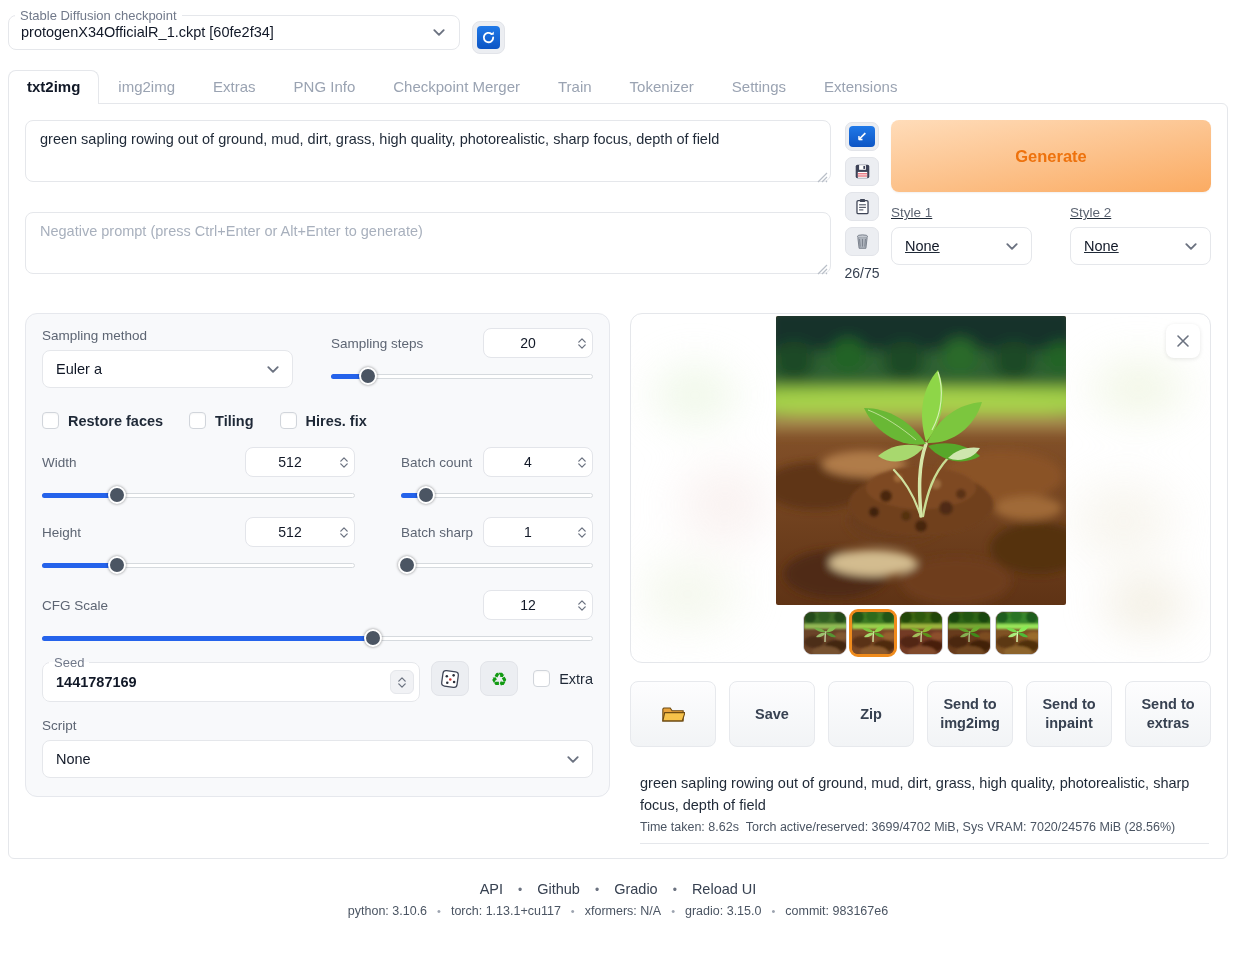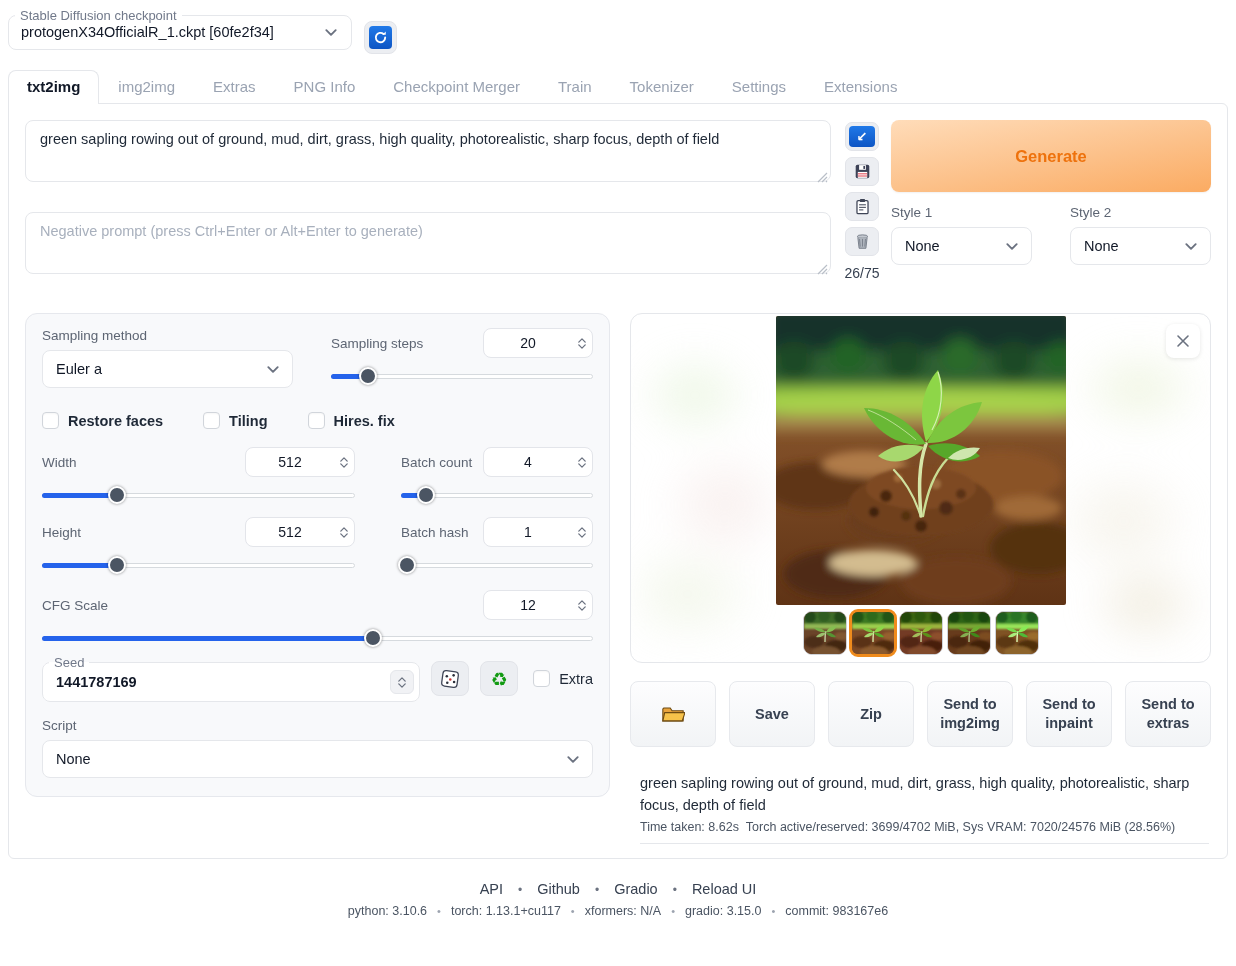--- a/index.html
+++ b/index.html
@@ -4,21 +4,21 @@
 <style>
   * { box-sizing: border-box; margin: 0; padding: 0; }
   html,body { width:1236px; height:966px; overflow:hidden; background:#fff;
     font-family:"Liberation Sans","DejaVu Sans",sans-serif; color:#1f2937; }
   .page { padding:8px; }
 
   
   .topbar { display:flex; align-items:flex-start; gap:12px; }
   fieldset.blk { border:1px solid #e5e7eb; border-radius:8px; background:#fff; }
   fieldset.blk legend { font-size:13px; color:#71798a; padding:0 5px; margin-left:6px; }
-  .ckpt-box { width:344px; }
+  .ckpt-box { width:452px; }
   .ckpt-inner { display:flex; align-items:center; justify-content:space-between; padding:1px 14px 9px 12px; }
   .ckpt-val { font-size:14.5px; color:#111827; font-weight:500; }
   .iconbtn { width:33px; height:33px; border-radius:8px; background:#eceef2; border:1px solid #e2e4e9;
     display:flex; align-items:center; justify-content:center; cursor:pointer; }
   .refresh-btn { margin-top:13px; }
   .bluebox { width:23px; height:23px; border-radius:4px; background:linear-gradient(180deg,#2079e8,#0d55c4);
     display:flex; align-items:center; justify-content:center; }
 
   
   .tabbar { display:flex; margin-top:16px; padding-left:0; position:relative; z-index:2; }
@@ -37,21 +37,21 @@
   textarea.prompt::placeholder { color:#a8b0bd; }
   .ta-gap { height:26px; }
   .grip { position:absolute; right:3px; bottom:3px; width:11px; height:11px; pointer-events:none; }
 
   .ptools { width:34px; margin:2px 12px 0 14px; display:flex; flex-direction:column; gap:6px; align-items:center; }
   .ptool { width:34px; height:29px; border-radius:7px; background:#eceef2; border:1px solid #e2e4e9;
     display:flex; align-items:center; justify-content:center; cursor:pointer; }
   .ptool .bluebox { width:26px; height:21px; font-size:13px; color:#fff; font-weight:bold; }
   .tok { font-size:14px; color:#374151; margin-top:3px; }
 
-  .gencol { width:320px; }
+  .gencol { width:320px;text-decoration:underline; }
   .gen-btn { width:100%; height:72px; border:none; border-radius:8px; cursor:pointer;
     background:linear-gradient(170deg,#ffdcb9 0%,#fcc18a 55%,#fbab62 100%);
     font-family:inherit; font-size:16.5px; font-weight:700; color:#ee720d; box-shadow:0 1px 2px rgba(0,0,0,.06); }
   .stylerow { display:flex; gap:38px; margin-top:13px; }
   .stylegrp { flex:1; }
   .lbl { font-size:13.5px; color:#5d6573; margin-bottom:7px; display:block; }
   .select { height:38px; background:#fff; border:1px solid #e5e7eb; border-radius:8px; display:flex;
     align-items:center; justify-content:space-between; padding:0 13px; cursor:pointer; }
   .select .sval { font-size:14.5px; color:#111827; font-weight:500; }
 
@@ -64,21 +64,21 @@
   .num { width:110px; height:30px; background:#fff; border:1px solid #e3e5ea; border-radius:8px;
     display:flex; align-items:center; overflow:hidden; }
   .num .nval { flex:1; text-align:center; font-size:14px; color:#111827; }
   .spin { width:20px; height:100%; display:flex; flex-direction:column; align-items:center; justify-content:center; gap:1px; cursor:pointer; color:#9aa1ad; }
   .slider { position:relative; height:18px; margin-top:9px; cursor:pointer; }
   .track { position:absolute; left:0; right:0; top:7px; height:5px; border-radius:3px; background:#fff; border:1px solid #d6dade; }
   .fill { position:absolute; left:0; top:7px; height:5px; border-radius:3px; background:#2563eb; }
   .knob { position:absolute; top:0; width:18px; height:18px; border-radius:50%; background:#4b5563;
     border:2px solid #fff; box-shadow:0 0 3px rgba(0,0,0,.45); transform:translateX(-9px); }
 
-  .cbrow { display:flex; gap:40px; margin-top:24px;align-items:center; }
+  .cbrow { display:flex; gap:26px; margin-top:24px;align-items:center; }
   .cbitem { display:flex; align-items:center; gap:9px; cursor:pointer; }
   .cb { width:17px; height:17px; border:1px solid #d1d5db; border-radius:4px; background:#fff; box-shadow:inset 0 1px 2px rgba(0,0,0,.04); }
   .cblbl { font-size:14.5px; color:#1f2937; font-weight:600; }
 
   .sgrid2 { display:grid; grid-template-columns:1fr 192px; column-gap:46px; row-gap:13px; margin-top:18px; }
   .cfg { margin-top:16px; }
 
   .seedrow { display:flex; align-items:center; gap:11px; margin-top:8px; }
   .seedbox { flex:1; }
   .seed-inner { display:flex; align-items:center; justify-content:space-between; padding:0 5px 7px 13px;font-weight:bold; }
@@ -389,21 +389,21 @@
               </div>
             </div>
             <div class="slider">
               <div class="track"></div>
                 <div class="fill" style="width:24%"></div>
                 <div class="knob" style="left:24%"></div>
             </div>
           </div>
           <div>
             <div class="numrow">
-              <span class="lbl" style="margin:0">Batch hash</span>
+              <span class="lbl" style="margin:0">Batch sharp</span>
               <div class="num">
                 <span class="nval">1</span>
                 <span class="spin">
                   <svg width="8" height="5" viewBox="0 0 10 6" style="transform:rotate(180deg)">
                       <use href="#chev"></use>
                     </svg>
                   <svg width="8" height="5" viewBox="0 0 10 6">
                       <use href="#chev"></use>
                     </svg>
                 </span>

